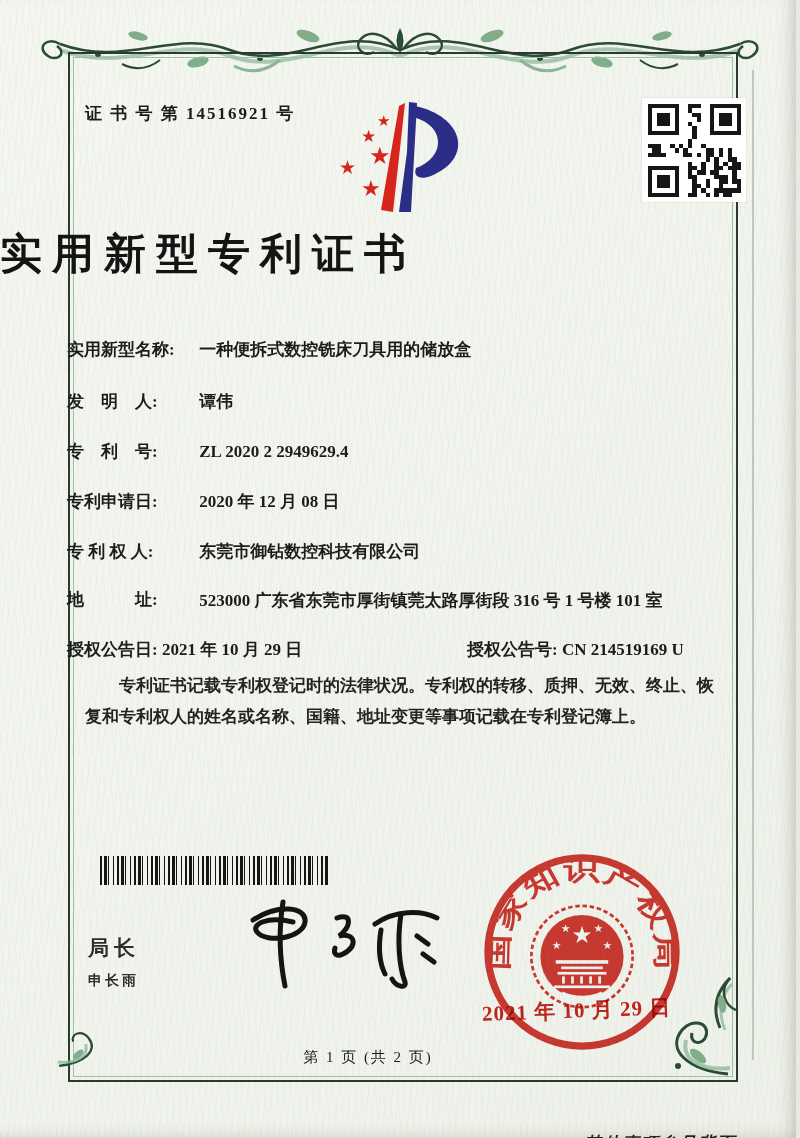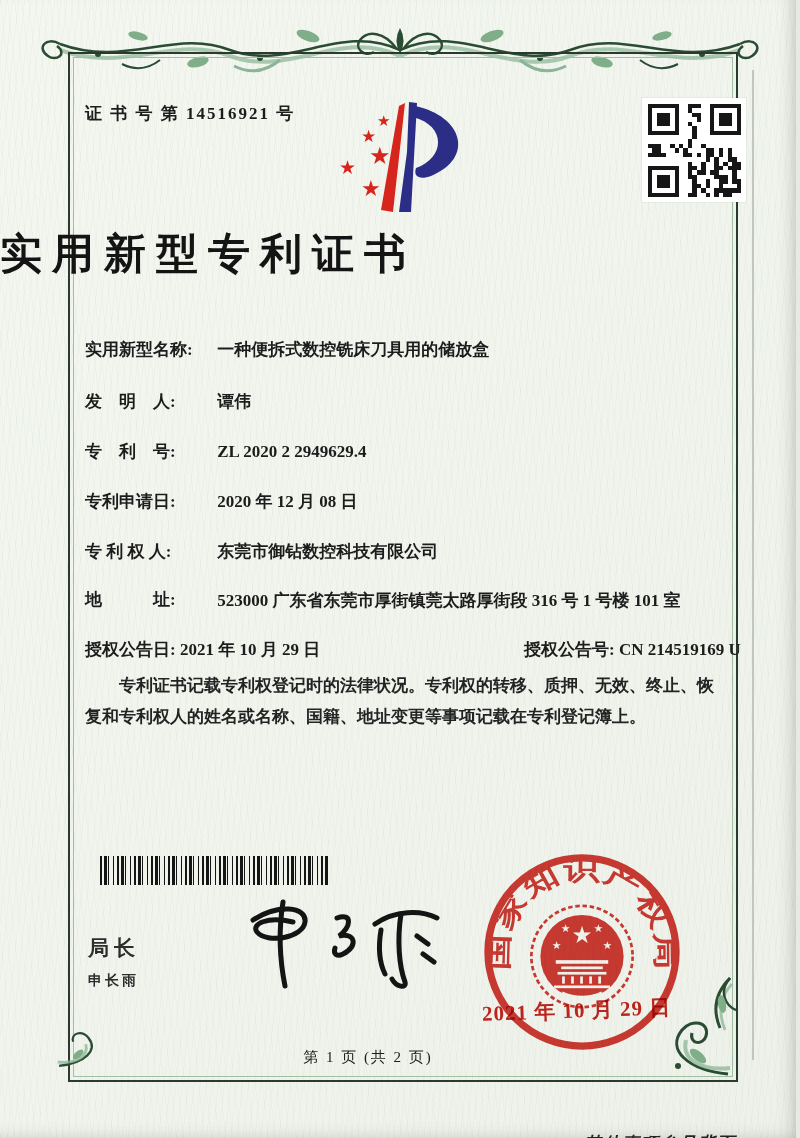--- a/index.html
+++ b/index.html
@@ -19,24 +19,24 @@
   .corner-br{position:absolute;left:626px;top:968px;width:110px;height:112px;}
   .corner-bl{position:absolute;left:54px;top:998px;width:70px;height:72px;transform:scaleX(-1);}
 
   .cert-no{position:absolute;left:85px;top:102px;font-size:17px;font-weight:700;letter-spacing:2px;}
   .logo{position:absolute;left:325px;top:92px;width:155px;height:135px;}
   .qr{position:absolute;left:642px;top:98px;width:104px;height:104px;background:#fff;
       display:flex;align-items:center;justify-content:center;box-shadow:0 0 0 1px rgba(0,0,0,.04);}
   .title{position:absolute;left:0;right:0;top:226px;font-size:42px;font-weight:800;
          letter-spacing:10px;color:#141414;}
 
-  .row{position:absolute;left:85px;right:70px;font-size:17px;font-weight:700;line-height:28px;}
+  .row{position:absolute;left:67px;right:70px;font-size:17px;font-weight:700;line-height:28px;}
   .flabel{display:inline-block;width:128px;vertical-align:top;}
   .fvalue{display:inline-block;max-width:500px;vertical-align:top;}
-  .pair2{position:absolute;left:400px;top:0;white-space:nowrap;margin-left:39px;}
+  .pair2{position:absolute;left:400px;top:0;white-space:nowrap;}
 
   .paras{position:absolute;left:85px;right:78px;top:670px;font-size:17px;font-weight:600;line-height:31px;
          color:#232323;}
   .paras p{margin:0 0 2px 0;text-indent:2em;}
 
   .barcode{position:absolute;left:100px;top:856px;width:228px;height:29px;
       background:repeating-linear-gradient(90deg,#151515 0 2px,transparent 2px 4px,#151515 4px 7px,
       transparent 7px 8px,#151515 8px 9px,transparent 9px 13px,#151515 13px 14px,transparent 14px 17px);}
 
   .signer-title{position:absolute;left:88px;top:934px;font-size:21px;font-weight:700;letter-spacing:5px;

